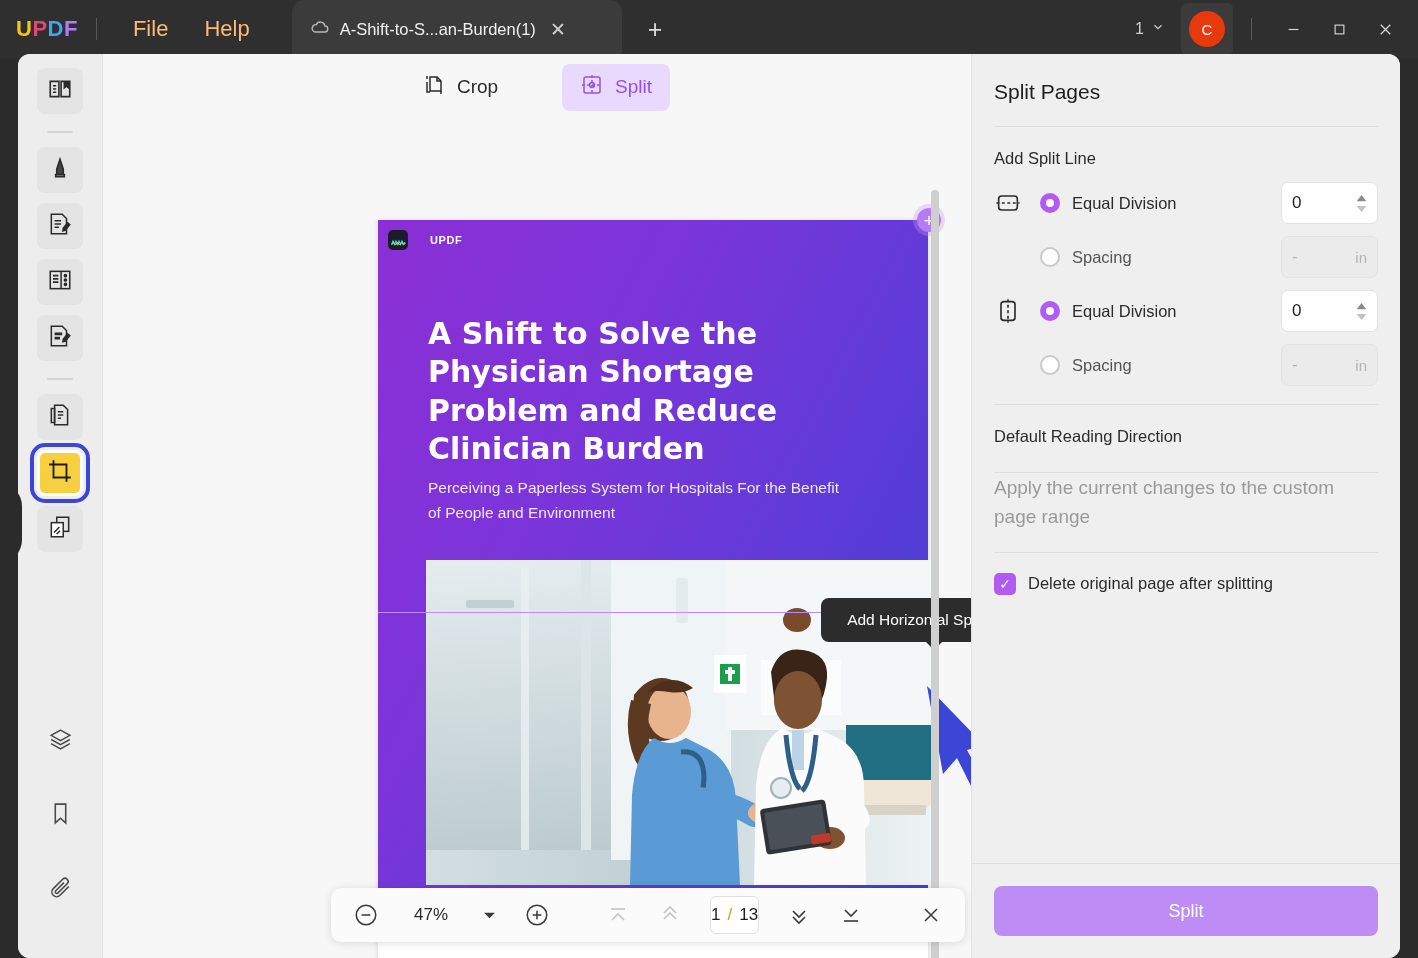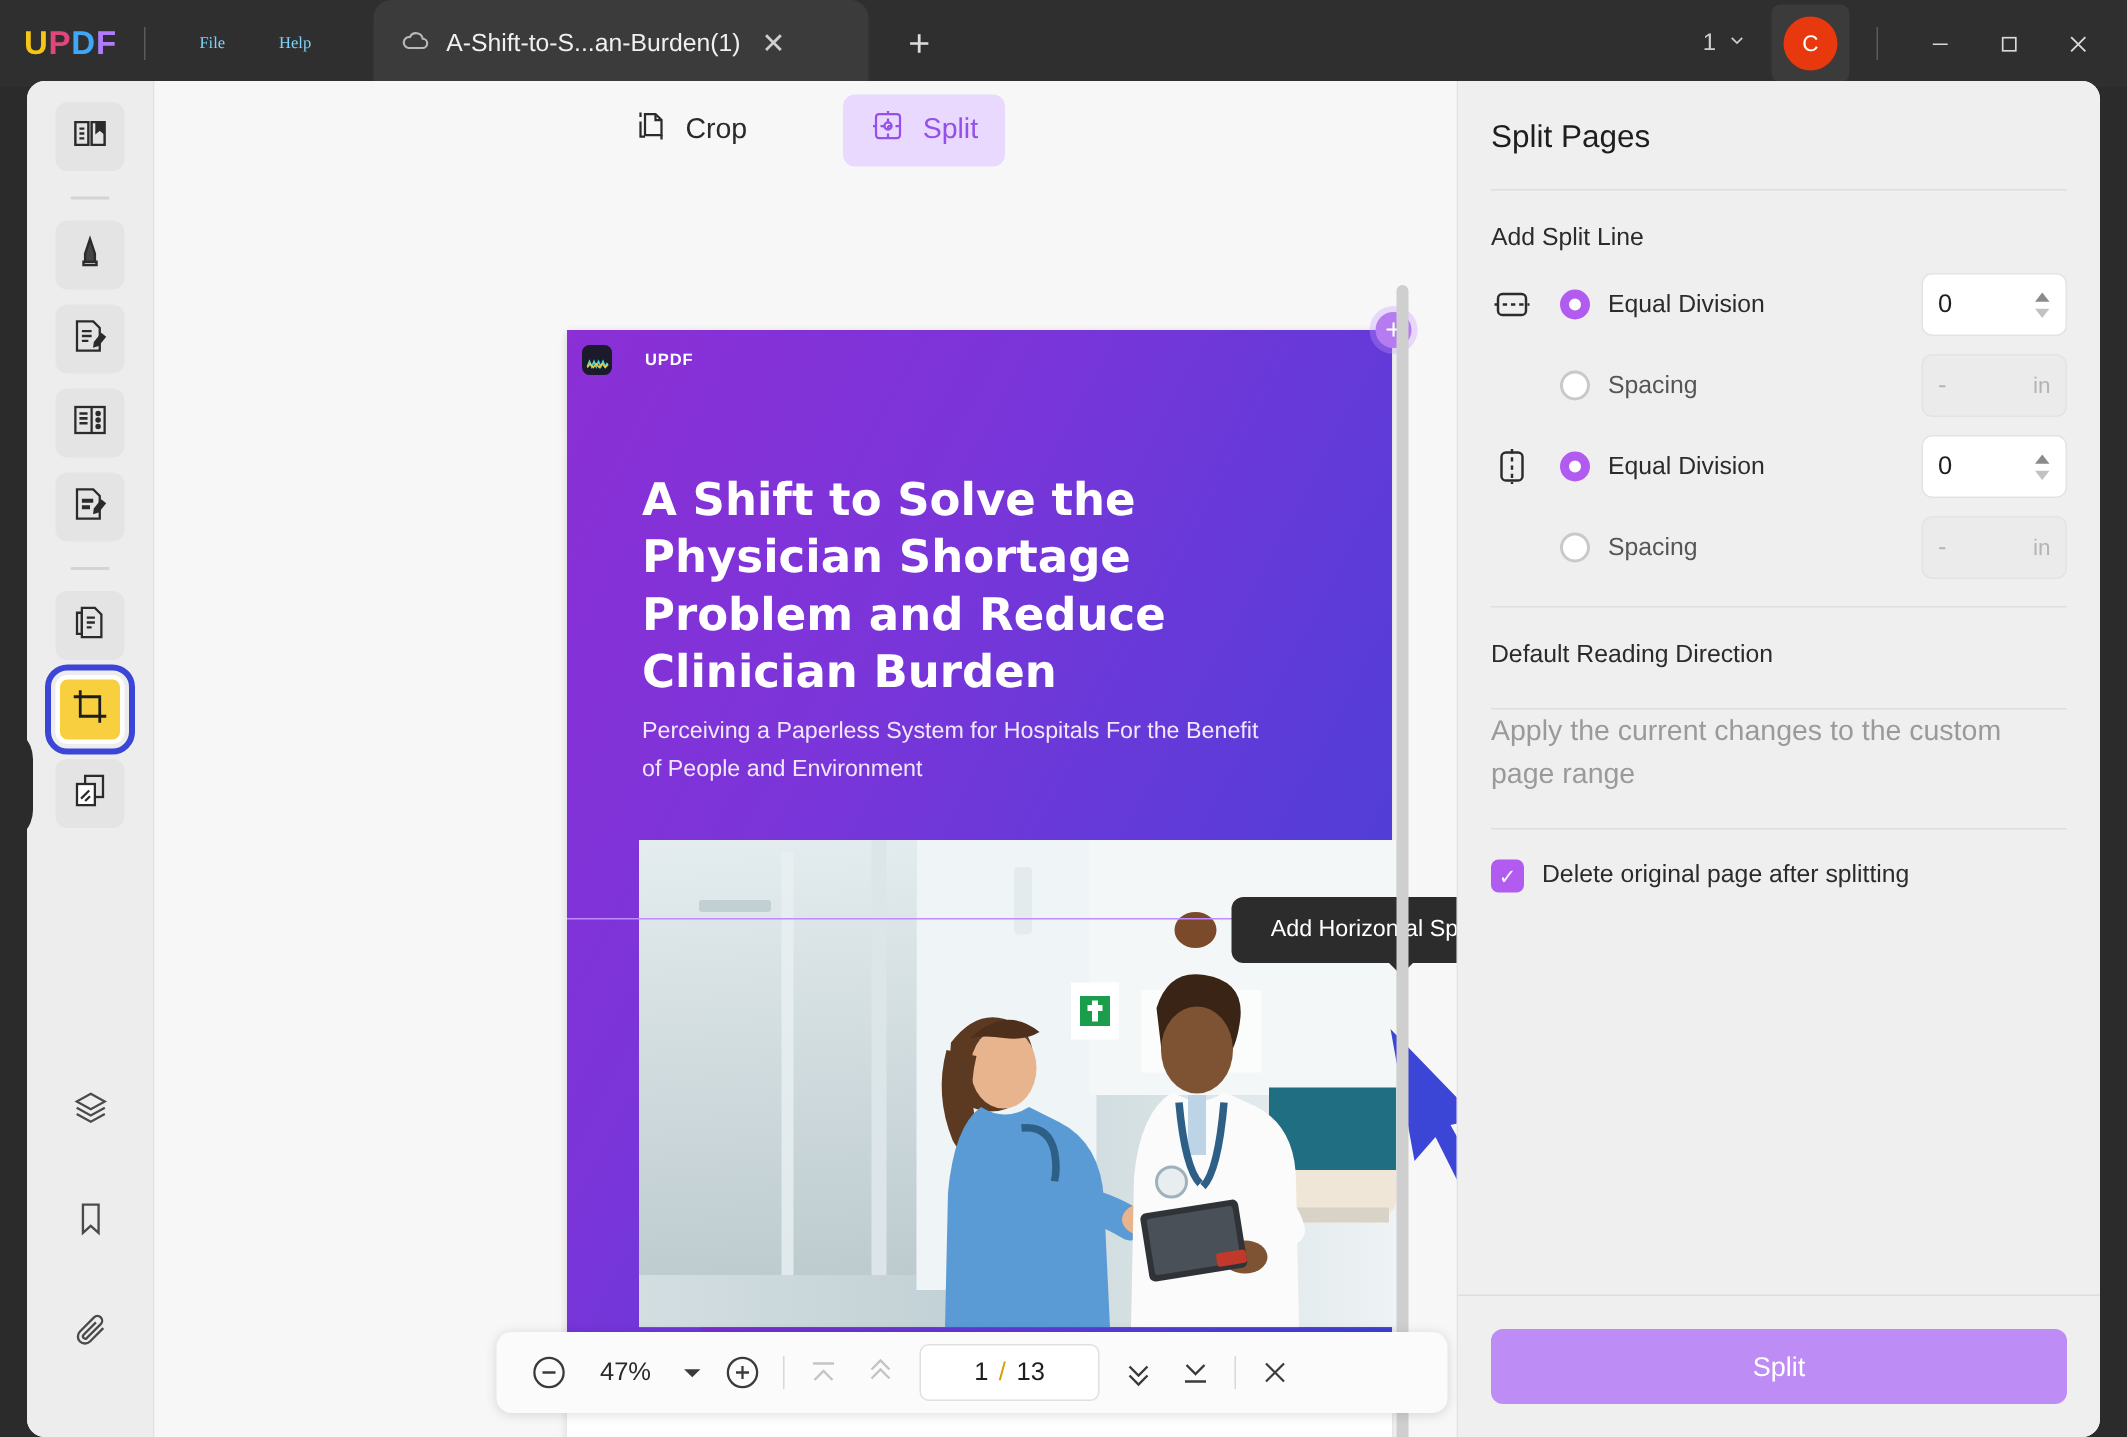--- a/index.html
+++ b/index.html
@@ -18,21 +18,21 @@
   #logo {
     margin-left: 16px; font-size: 22px; font-weight: bold; letter-spacing: .5px;
     display: flex;
   }
   #logo span:nth-child(1){ color:#f5c518; }
   #logo span:nth-child(2){ color:#e0457b; }
   #logo span:nth-child(3){ color:#3fa7f5; }
   #logo span:nth-child(4){ color:#b07bff; }
   .tb-sep { width:1px; height:22px; background:#5a5a5a; margin:0 18px; }
   .tb-menu {
-    color:#7dd3fc; font-size:11px; padding:6px 18px; cursor:default;font-family:Liberation Serif, serif;
+    color:#fdba74; font-size:22px; padding:6px 18px; cursor:default;
   }
   #tab {
     margin-left: 24px; height: 58px; min-width: 330px;
     background:#3b3b3b; border-radius: 12px 12px 0 0;
     display:flex; align-items:center; padding: 0 14px 0 18px; gap:10px;
   }
   #tab-title { color:#f0f0f0; font-size:16.5px; white-space:nowrap; }
   .tab-x { color:#cfcfcf; font-size:19px; line-height:1; padding:2px 4px; cursor:pointer; }
   #newtab { color:#dcdcdc; font-size:25px; margin-left:18px; padding:0 8px; cursor:pointer; line-height:1; }
   #tb-right { margin-left:auto; display:flex; align-items:center; padding-right:10px; }
@@ -144,21 +144,21 @@
   #arrow-cursor { position:absolute; left:820px; top:562px; }
 
   
   #vscroll { position:absolute; right:8px; top:70px; width:8px; height:810px;
              background:#cfcfcf; border-radius:5px; }
 
   
   #pagebar {
     position:absolute; left:228px; bottom:16px; width:634px; height:54px;
     background:#fbfbfb; border-radius:10px; box-shadow:0 1px 8px rgba(0,0,0,.13);
-    display:flex; align-items:center; padding:0 22px; gap:14px;
+    display:flex; align-items:center; padding:0 22px; gap:28px;
   }
   .pb-icon { color:#3a3a3a; cursor:pointer; display:flex; align-items:center; justify-content:center; }
   .pb-icon.dim { color:#c4c4c4; }
   #zoomval { font-size:17px; color:#2b2b2b; min-width:48px; text-align:center; }
   .pb-sep { width:1px; height:22px; background:#d8d8d8; }
   #pagebox {
     width:120px; height:38px; background:#fff; border:1px solid #e0e0e0; border-radius:6px;
     display:flex; align-items:center; justify-content:center; gap:7px; font-size:17px; color:#1e1e1e;
   }
   #pagebox .sl { color:#d8a000; }

